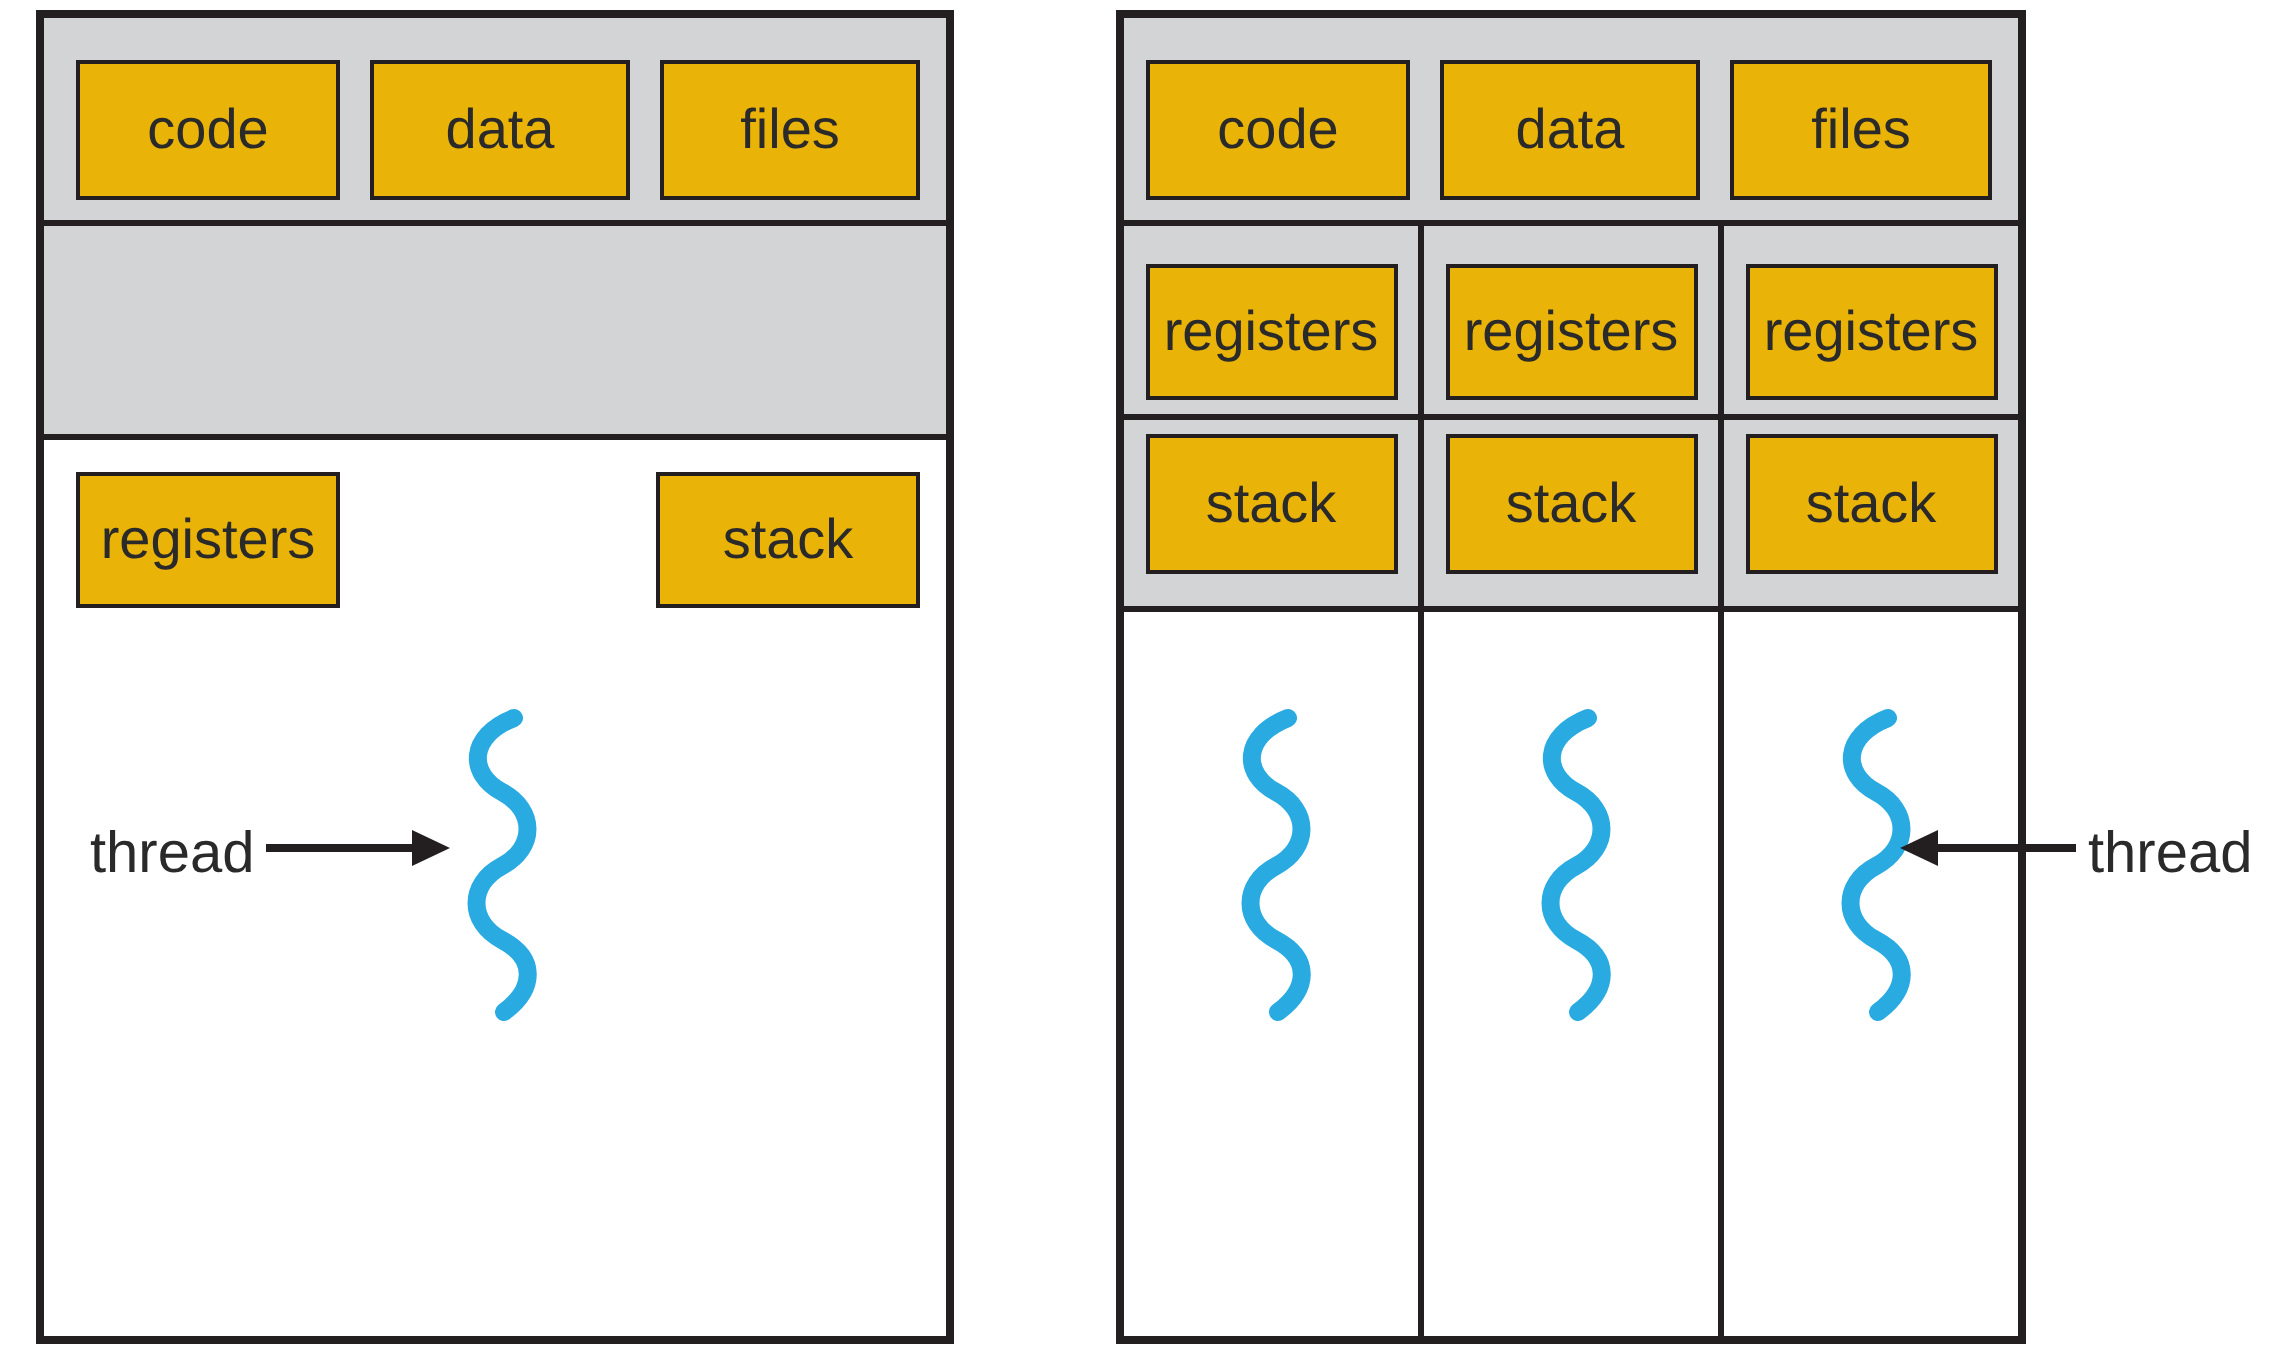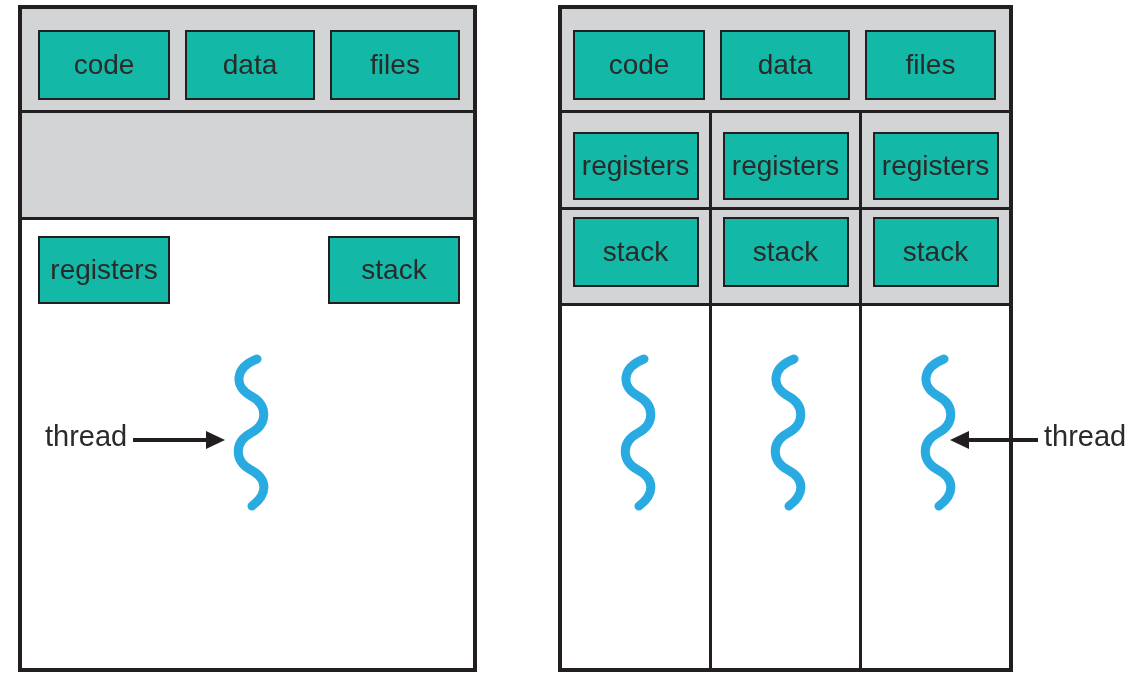--- a/index.html
+++ b/index.html
@@ -19,21 +19,21 @@
   }
   .proc-left{left:18px;width:459px;}
   .proc-right{left:558px;width:455px;}
   .band{
     position:absolute;left:0;right:0;background:var(--band-gray);
     border-bottom:3px solid var(--line-dark);box-sizing:border-box;
   }
   .band-res{top:0;height:104px;}
   .band-regstack{top:104px;height:107px;}
   .lbl-box{
-    position:absolute;background:#14b8a6;border:2.5px solid var(--line-dark);
+    position:absolute;background:#eab308;border:2.5px solid var(--line-dark);
     box-sizing:border-box;display:flex;align-items:center;justify-content:center;
     font-size:28px;line-height:1;white-space:nowrap;
   }
   
   .pl-code{left:16px;top:21px;width:132px;height:70px;}
   .pl-data{left:163px;top:21px;width:130px;height:70px;}
   .pl-files{left:308px;top:21px;width:130px;height:70px;}
   .pl-registers{left:16px;top:123px;width:132px;height:68px;}
   .pl-stack{left:306px;top:123px;width:132px;height:68px;}
   
@@ -51,21 +51,21 @@
   .cell-registers{height:97px;}
   .cell-stack{height:96px;}
   .cell .lbl-box{position:absolute;left:50%;transform:translateX(-50%);}
   .cell-registers .lbl-box{top:19px;width:126px;height:68px;}
   .cell-stack .lbl-box{top:7px;width:126px;height:70px;}
   .tcol-body{flex:1;background:#ffffff;display:flex;justify-content:center;}
   .tcol-body .squiggle{margin-top:47px;}
   .squiggle{display:block;color:var(--thread-blue);}
   .sq-left{position:absolute;left:204px;top:344px;}
   .callout{
-    position:absolute;display:flex;align-items:flex-end;gap:6px;height:38px;z-index:5;
+    position:absolute;display:flex;align-items:flex-start;gap:6px;height:38px;z-index:5;
   }
   .callout-left{left:45px;top:413px;}
   .callout-right{left:950px;top:413px;}
   .thread-text{font-size:29px;line-height:1;white-space:nowrap;}
   .arrow{display:block;color:var(--line-dark);}
 </style>
 </head>
 <body>
 
 <div class="stage">

